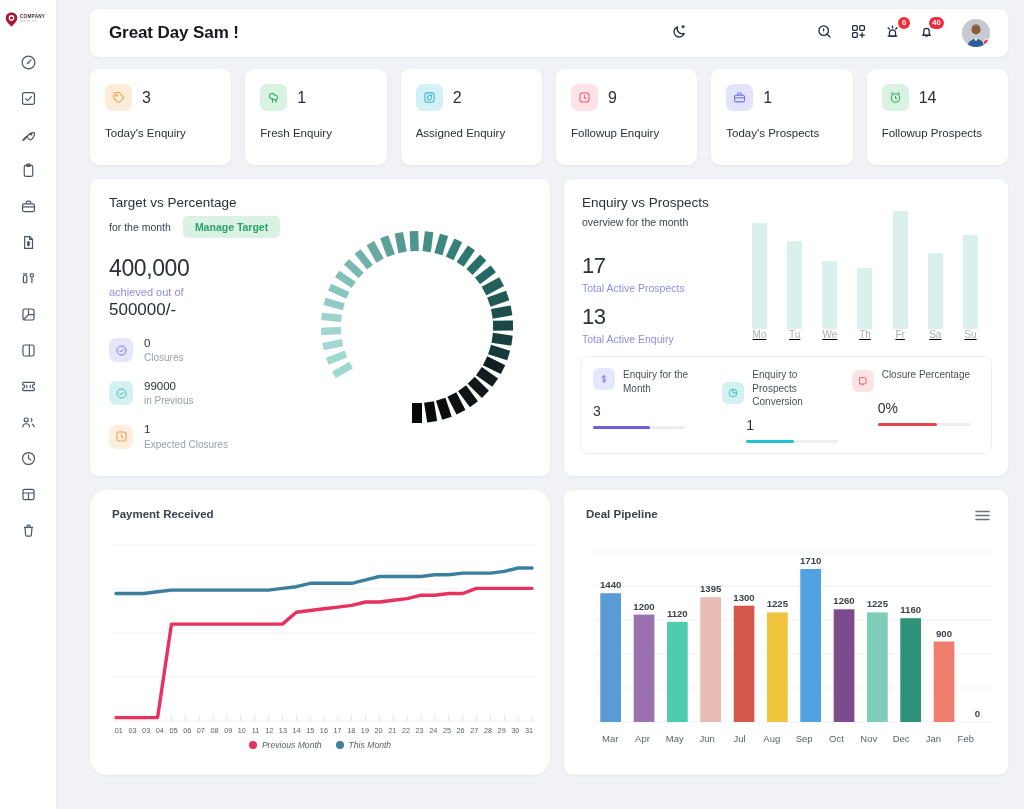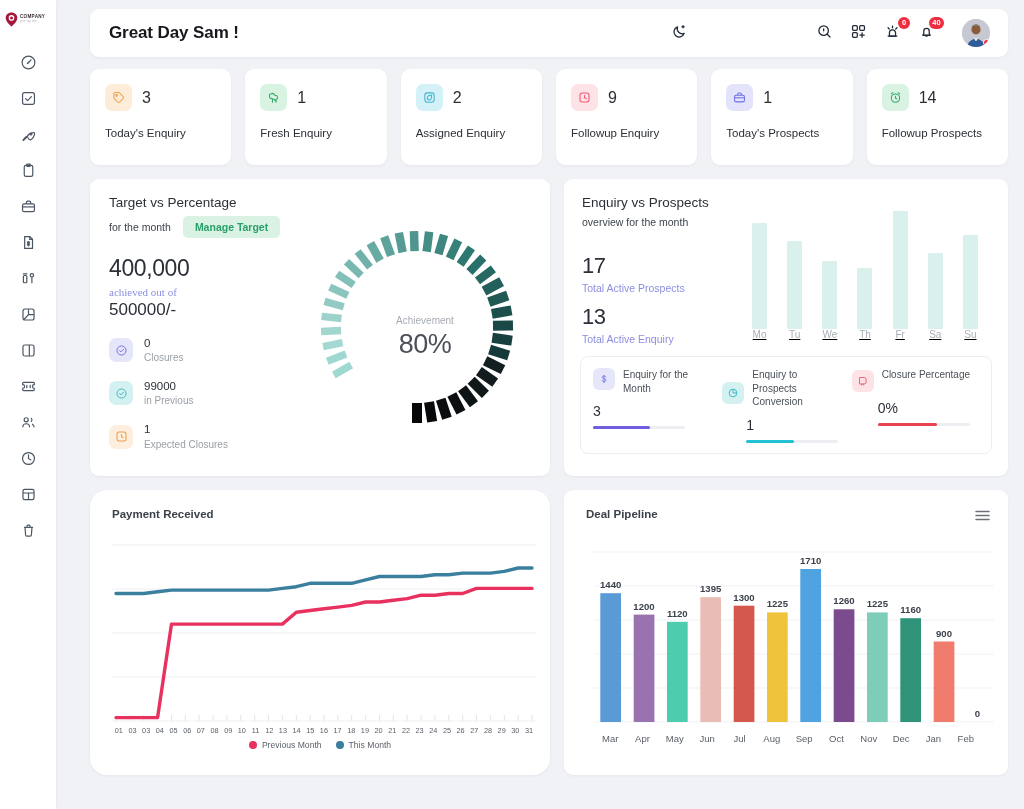--- a/index.html
+++ b/index.html
@@ -81,21 +81,21 @@
   .card-sub { font-size: 10.5px; color: #3d434c; margin-top: 6px; }
   .sub-row { display: flex; align-items: center; gap: 12px; margin-top: 6px; }
   #manage-target {
     background: #d9f2e4; color: #2aa06a; font-size: 10.5px; font-weight: bold;
     border: none; border-radius: 5px; padding: 5px 12px; cursor: pointer;
     font-family: "Liberation Sans", sans-serif;
   }
 
   #target-left { position: absolute; left: 19px; top: 76px; width: 210px; }
   #big-num { font-size: 23px; color: #2b3038; letter-spacing: -0.4px; }
-  #achieved-of { font-size: 11px; color: #8c8fe0; margin-top: 4px; font-family: Liberation Serif, serif; }
+  #achieved-of { font-size: 11px; color: #8c8fe0; margin-top: 4px; }
   #target-num { font-size: 17px; color: #2b3038; margin-top: 2px; }
 
   .mini-stat { display: flex; align-items: center; gap: 11px; margin-top: 17px; }
   .mini-ico { width: 24px; height: 24px; border-radius: 7px; display:flex; align-items:center; justify-content:center; flex: 0 0 24px; }
   .mini-val { font-size: 11.5px; color: #2b3038; line-height: 1.15; }
   .mini-cap { font-size: 10px; color: #9aa0a8; margin-top: 2px; }
 
   #gauge-wrap { position: absolute; left: 220px; top: 36px; width: 230px; height: 220px; }
   #gauge-center { position: absolute; left: 0; right: 0; top: 100px; text-align: center; }
   #gauge-label { font-size: 10px; color: #a6abb2; }
@@ -130,21 +130,21 @@
   #bottomrow { display: flex; gap: 14px; }
   #pay-card { width: 460px; height: 285px; padding: 18px 16px 0 22px; position: relative; border-radius: 17px; }
   #deal-card { flex: 1; height: 285px; padding: 18px 18px 0 22px; position: relative; }
   .chart-title { font-size: 11.5px; font-weight: bold; color: #3c424b; }
   #deal-head { display: flex; align-items: flex-start; }
   #deal-menu { margin-left: auto; cursor: pointer; }
 
   #pay-plot { position: absolute; left: 22px; right: 14px; top: 52px; height: 182px; }
   #pay-xaxis { position: absolute; left: 22px; right: 14px; top: 236px; display: flex; }
   .xtick { flex: 1; text-align: center; font-size: 7.3px; color: #5b6069; }
-  #pay-legend { position: absolute; left: 0; right: 0; top: 250px; display: flex; justify-content: center; gap: 14px; }
+  #pay-legend { position: absolute; left: 0; right: 0; top: 250px; display: flex; justify-content: center; gap: 14px; font-style: italic; }
   .leg { display: flex; align-items: center; gap: 5px; font-size: 8.6px; color: #5b6069; }
   .leg-dot { width: 8px; height: 8px; border-radius: 50%; }
 
   #deal-plot { position: absolute; left: 30px; right: 18px; top: 48px; height: 190px; }
   #deal-xaxis { position: absolute; left: 30px; right: 26px; top: 243px; display: flex; }
   .dtick { flex: 1; text-align: center; font-size: 9.5px; color: #5b6069; }
 </style>
 </head>
 <body>
 
@@ -506,24 +506,20 @@
             <line x1="179.57" y1="134.57" x2="198.67" y2="140.50" stroke="#163a39" stroke-width="10" stroke-linecap="butt"></line>
             <line x1="175.10" y1="145.75" x2="193.02" y2="154.63" stroke="#141f22" stroke-width="10" stroke-linecap="butt"></line>
             <line x1="168.91" y1="156.08" x2="185.20" y2="167.69" stroke="#121c1e" stroke-width="10" stroke-linecap="butt"></line>
             <line x1="161.16" y1="165.31" x2="175.42" y2="179.34" stroke="#10181a" stroke-width="10" stroke-linecap="butt"></line>
             <line x1="152.06" y1="173.20" x2="163.92" y2="189.31" stroke="#0e1416" stroke-width="10" stroke-linecap="butt"></line>
             <line x1="141.83" y1="179.55" x2="150.99" y2="197.33" stroke="#0c1012" stroke-width="10" stroke-linecap="butt"></line>
             <line x1="130.71" y1="184.21" x2="136.96" y2="203.21" stroke="#0a0d0e" stroke-width="10" stroke-linecap="butt"></line>
             <line x1="119.01" y1="187.05" x2="122.17" y2="206.79" stroke="#08090a" stroke-width="10" stroke-linecap="butt"></line>
             <line x1="107.00" y1="188.00" x2="107.00" y2="208.00" stroke="#060708" stroke-width="10" stroke-linecap="butt"></line>
           </svg>
-        <div id="gauge-center">
-          <div id="gauge-label">Achievement</div>
-          <div id="gauge-pct">80%</div>
-        </div>
       </div>
     </div>
 
     <div id="prospect-card" class="card">
       <div class="card-title">Enquiry vs Prospects</div>
       <div class="card-sub">overview for the month</div>
 
       <div id="pstats">
         <div class="p-num">17</div>
         <div class="p-cap">Total Active Prospects</div>

